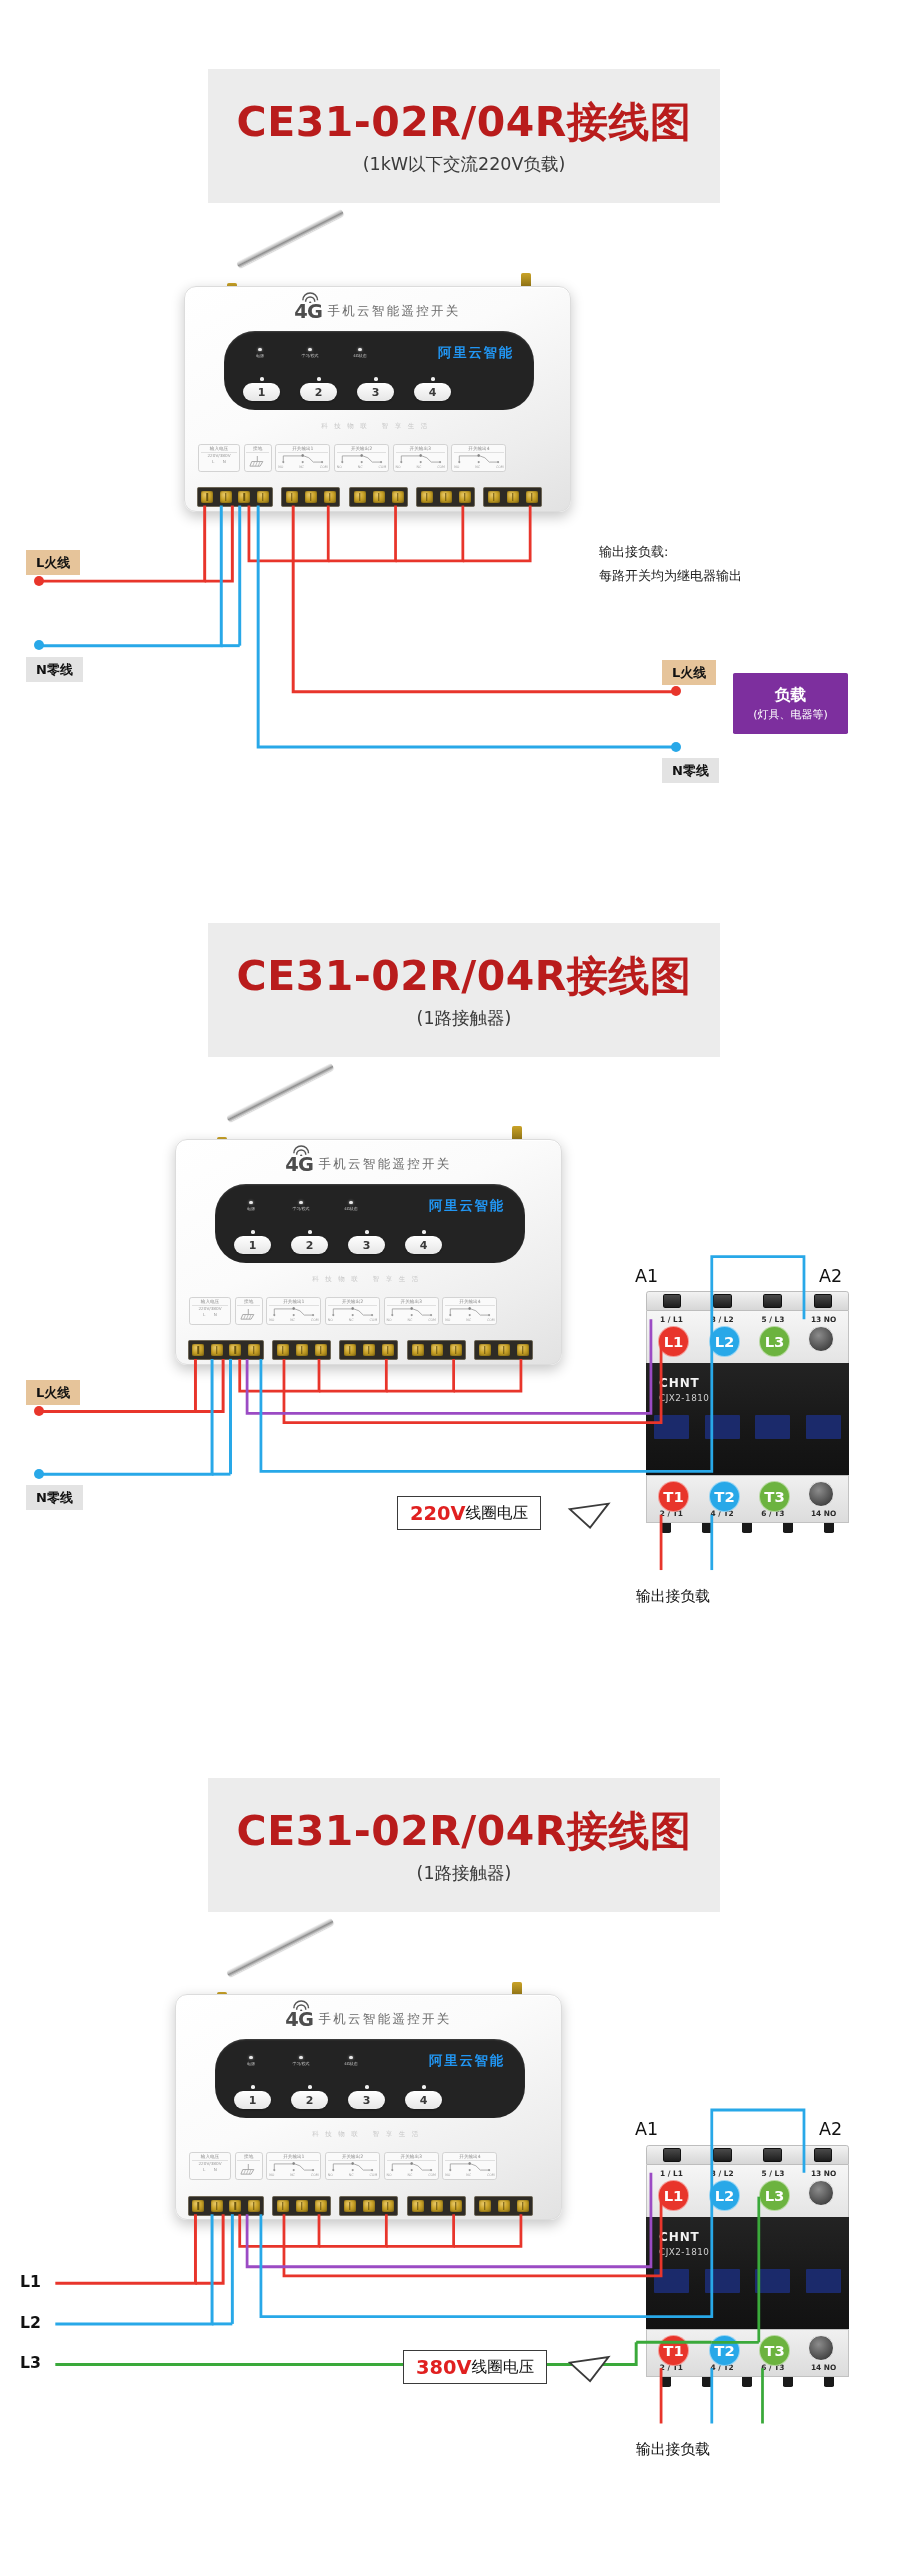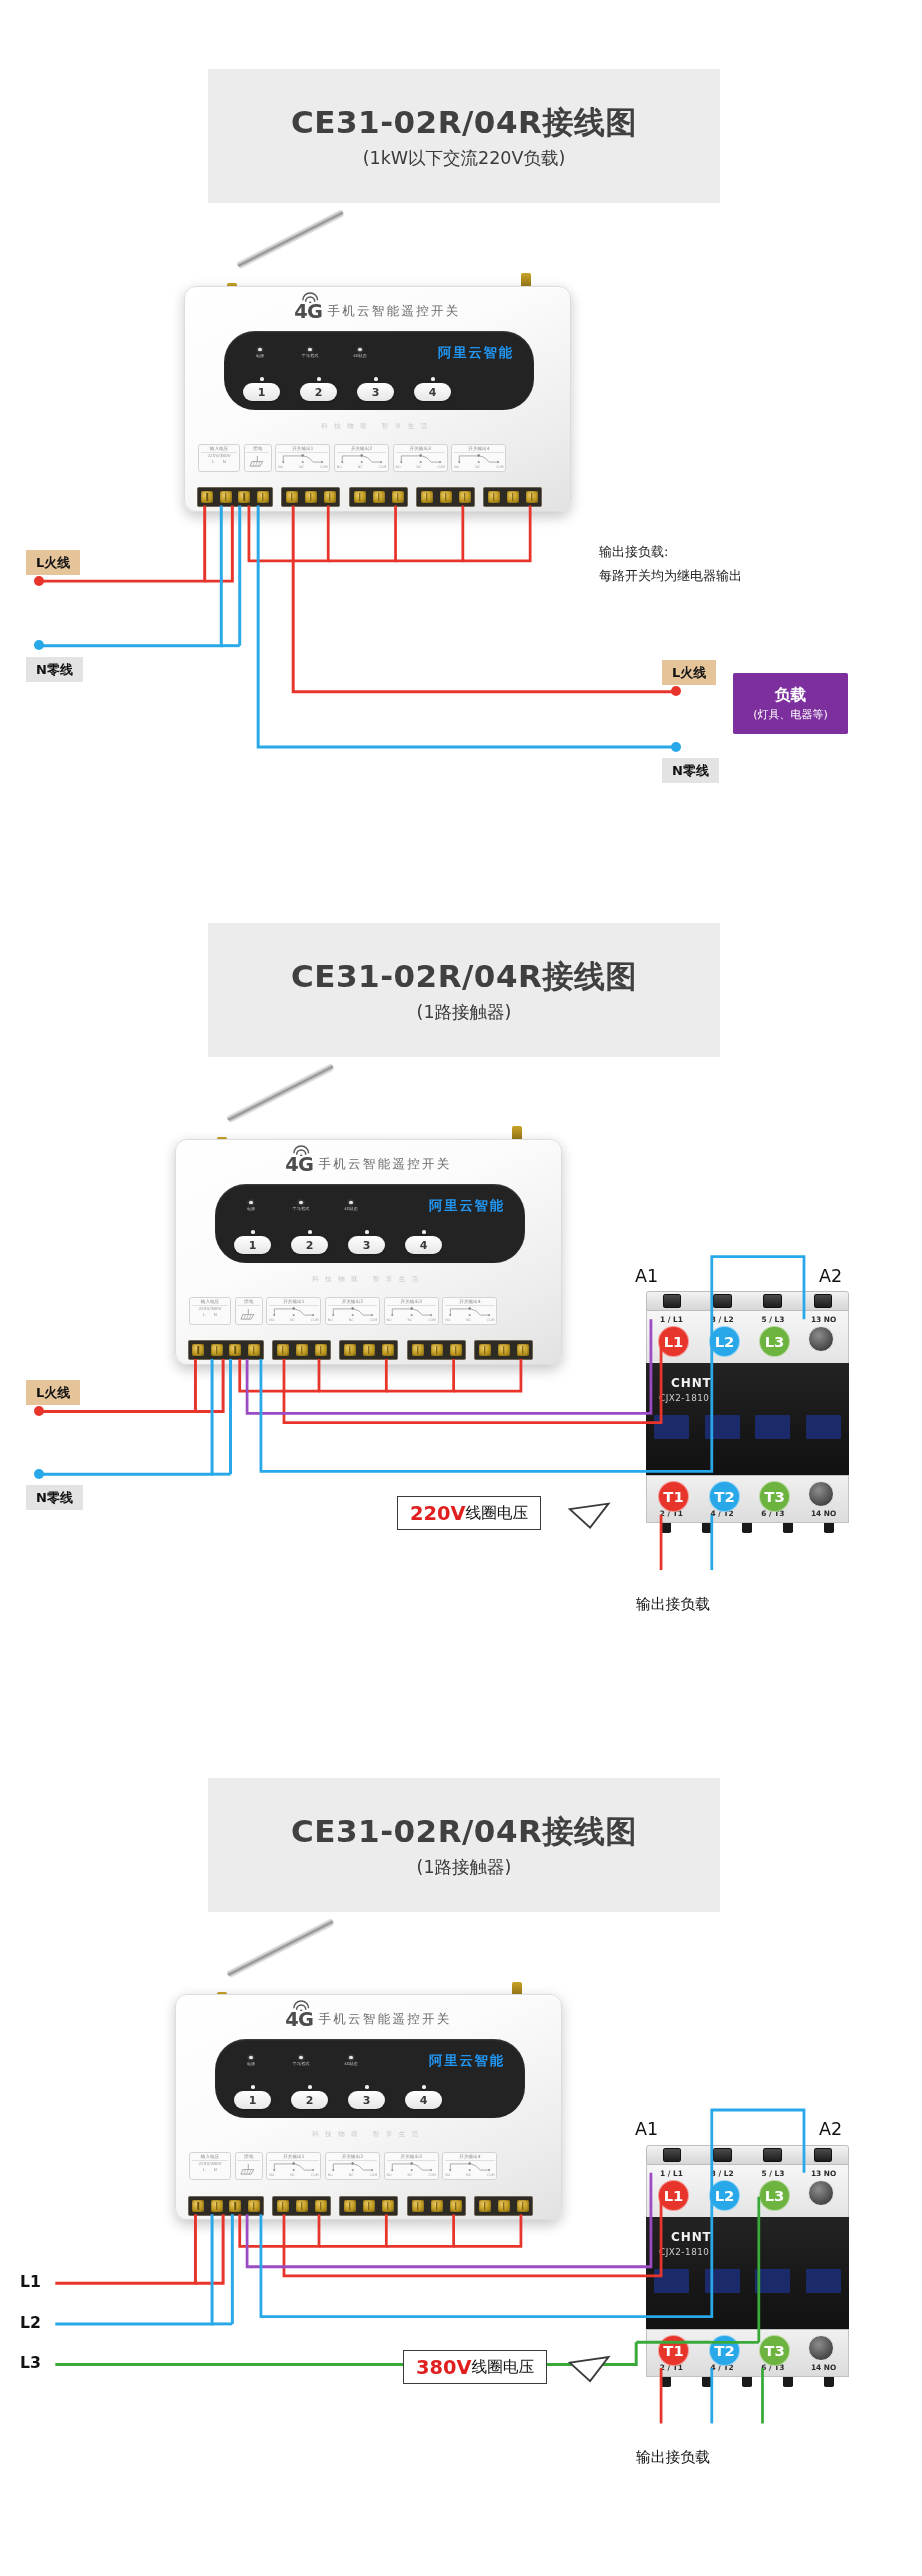--- a/index.html
+++ b/index.html
@@ -10,21 +10,21 @@
     position:relative; overflow:hidden;
   }
   .panel { position:relative; width:922px; }
   
   .title-band {
     position:absolute; background:#ececec;
     display:flex; flex-direction:column;
     align-items:center; justify-content:center;
   }
   .title-main {
-    font-size:31px; font-weight:bold; color:#404040;
+    font-size:41px; font-weight:bold; color:#b91c1c;
     letter-spacing:0.5px; line-height:1.25;
   }
   .title-sub {
     font-size:17.5px; color:#3a3a3a; margin-top:6.5px; line-height:1.2;
   }
   
   .ant { position:absolute; transform-origin:left bottom; }
   .ant-rod {
     position:absolute; width:118px; height:6.5px;
     background:linear-gradient(180deg,#fdfdfd 0%,#b9b9b9 45%,#8d8d8d 60%,#d8d8d8 100%);
@@ -164,21 +164,21 @@
     position:absolute; left:0; right:0;
     background:linear-gradient(180deg,#f6f6f6,#e4e4e4);
     border-left:0.9px solid #c2c2c2; border-right:0.9px solid #c2c2c2;
   }
   .ct-black {
     position:absolute; left:0; right:0;
     background:linear-gradient(180deg,#232323 0%,#171717 55%,#101010 100%);
   }
   .ct-brand {
     position:absolute; left:13px; font-size:12px; font-weight:bold;
-    color:#f2f2f2; letter-spacing:0.9px;margin-left:12px;
+    color:#f2f2f2; letter-spacing:0.9px;
   }
   .ct-model {
     position:absolute; left:13px; font-size:8.8px; color:#cfcfcf; letter-spacing:0.5px;
   }
   .ct-bluerow { position:absolute; left:0; right:0; display:flex; justify-content:space-around; }
   .ct-bluecell { width:35px; height:24px; background:#1b2a6b; border-radius:0.9px; }
   .ct-foot {
     position:absolute; left:0; right:0;
     background:linear-gradient(180deg,#f0f0f0,#dcdcdc);
     border:0.9px solid #c2c2c2;
@@ -197,21 +197,21 @@
   }
   .a-lbl { position:absolute; font-size:17.5px; color:#111; font-weight:normal; }
   
   .callout {
     position:absolute; border:1.8px solid #3a3a3a; background:#fff;
     display:flex; align-items:center; justify-content:center;
     padding:4.6px 12px; white-space:nowrap;text-align:right;
   }
   .co-v { font-size:19.4px; font-weight:bold; color:#e02020; }
   .co-t { font-size:15.7px; font-weight:normal; color:#111; }
-  .out-note { position:absolute; font-size:14.8px; color:#111; white-space:nowrap;margin-top:8px; }
+  .out-note { position:absolute; font-size:14.8px; color:#111; white-space:nowrap; }
   .plain-lbl { position:absolute; font-size:15.7px; font-weight:bold; color:#111; }
 </style>
 </head>
 <body>
 
 <div class="panel" style="position:absolute;left:0;top:0;width:922px;height:858px;">
 
   <div class="title-band" style="left:208px; top:69px; width:512px; height:134px;">
     <div class="title-main">CE31-02R/04R接线图</div>
     <div class="title-sub">(1kW以下交流220V负载)</div>

